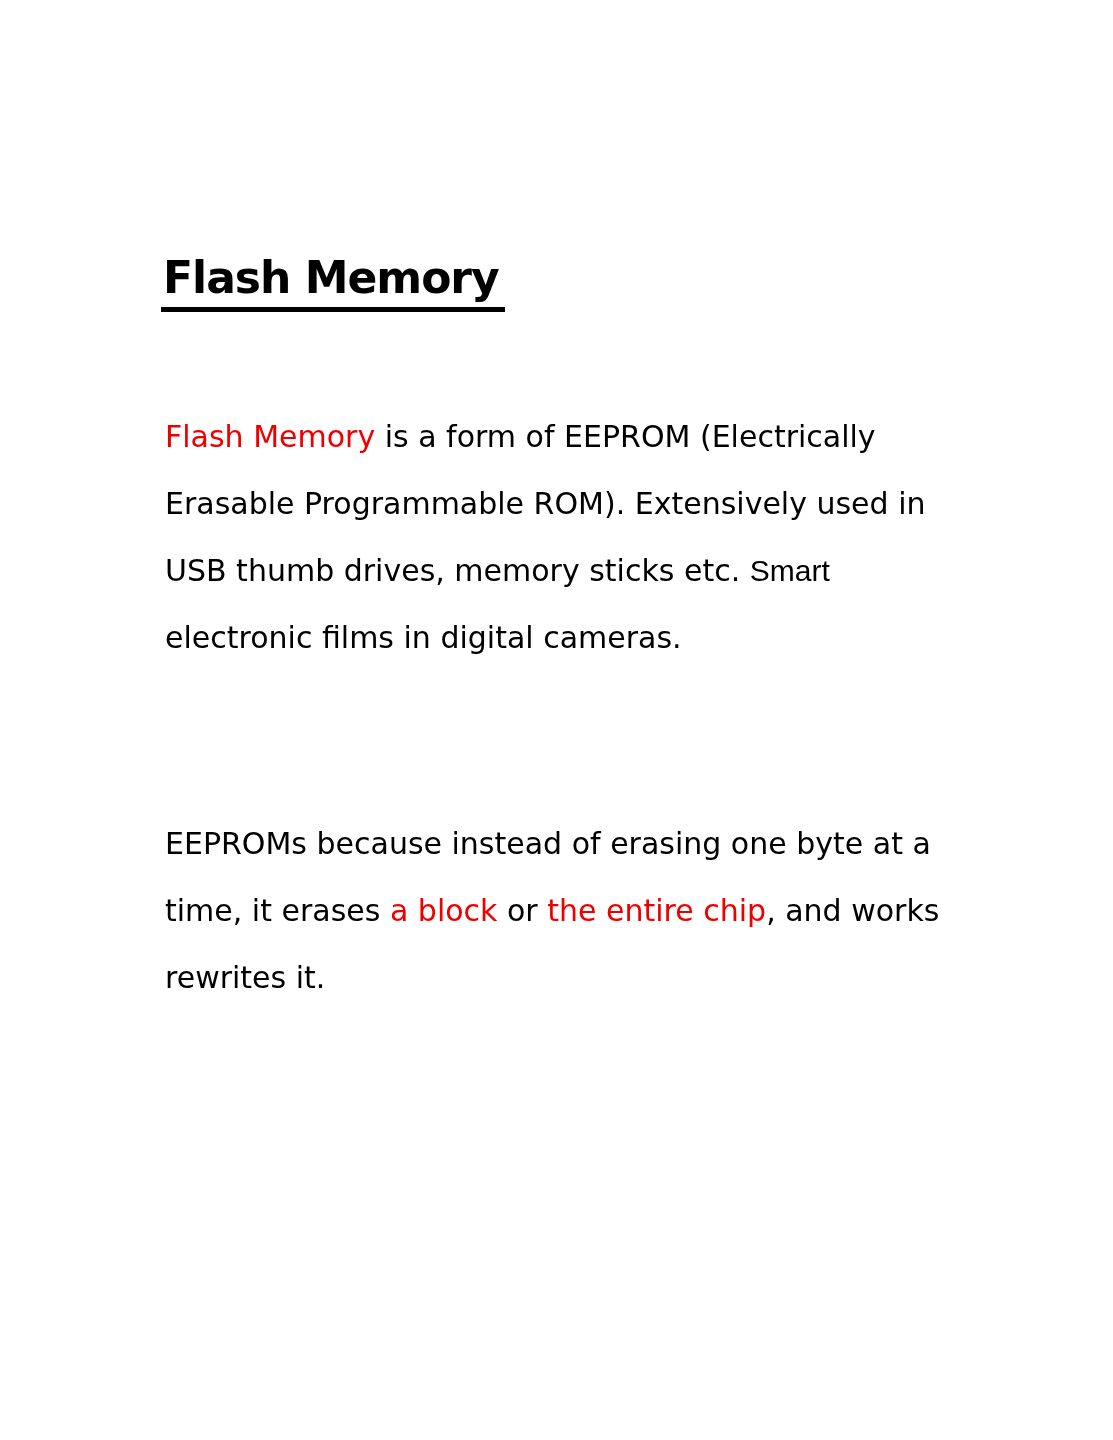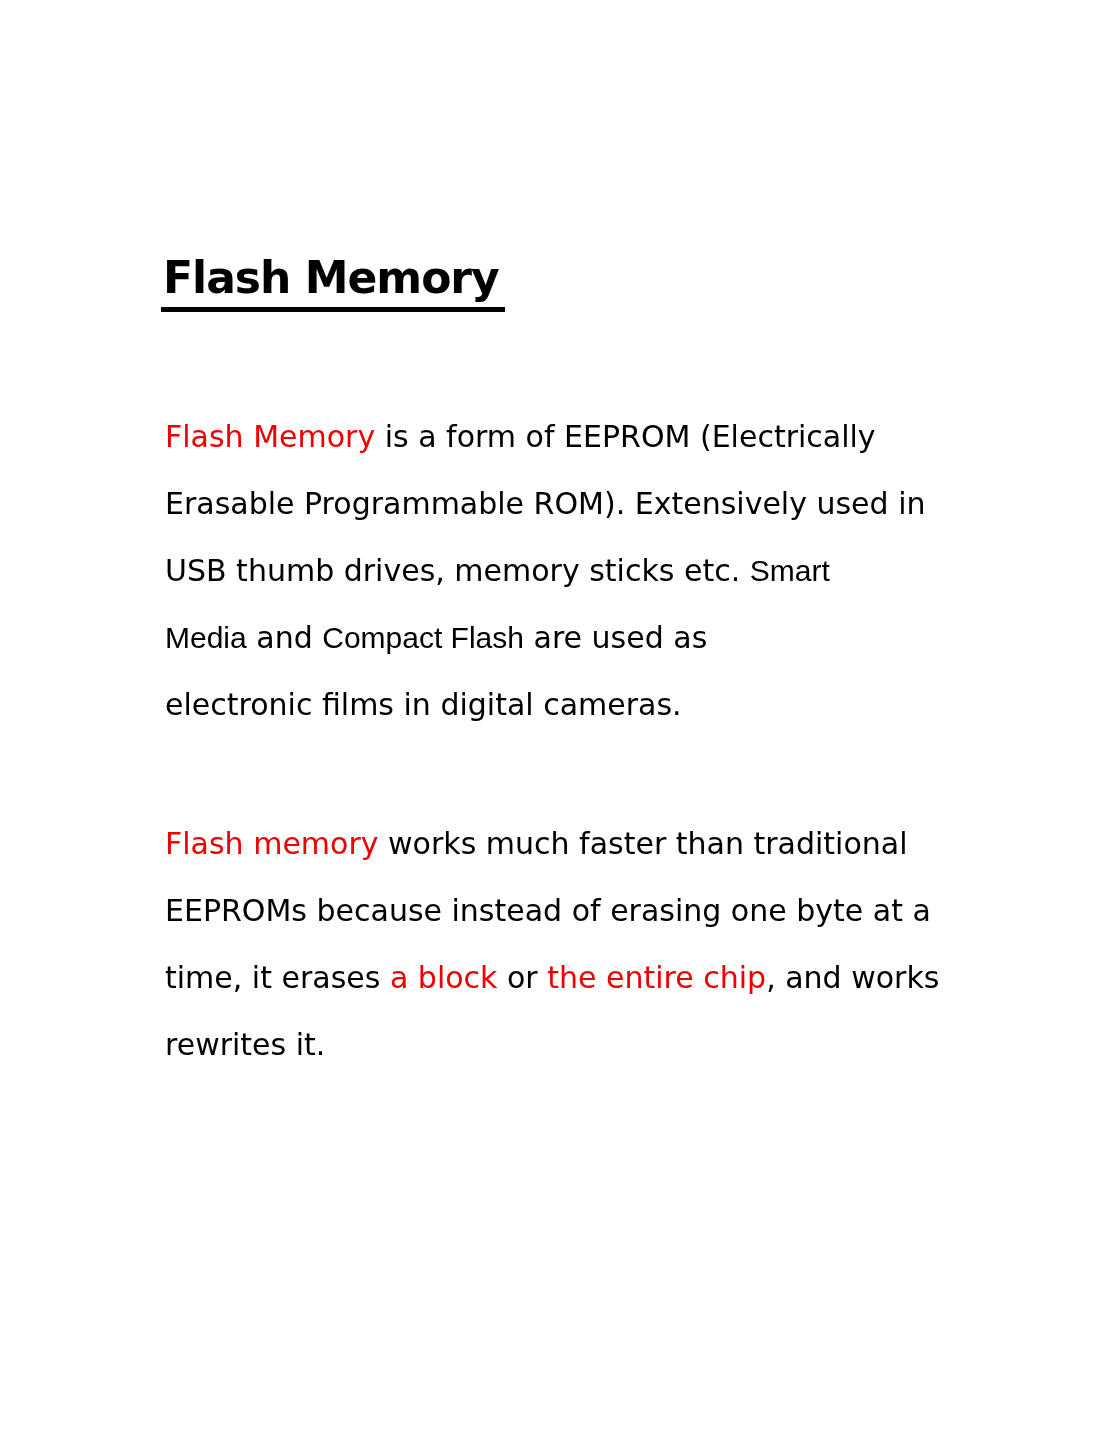--- a/index.html
+++ b/index.html
@@ -61,23 +61,21 @@
 </head>
 <body>
 
 <div class="page">
   <h1 class="title">Flash Memory</h1>
 
   <div class="para p1">
       <div class="line"><span class="seg-red">Flash Memory </span><span class="seg-normal">is a form of EEPROM (Electrically</span></div>
       <div class="line"><span class="seg-normal">Erasable Programmable ROM). Extensively used in</span></div>
       <div class="line"><span class="seg-normal">USB thumb drives, memory sticks etc. </span><span class="seg-bold">Smart</span></div>
-      <div class="line"><span class="seg-bold">Media</span><span class="seg-normal"> and </span><span class="seg-bold">Compact Flash</span><span class="seg-normal"> are used as</span></div>
       <div class="line"><span class="seg-normal">electronic films in digital cameras.</span></div>
     </div>
 
   <div class="para p2">
-      <div class="line"><span class="seg-red">Flash memory </span><span class="seg-normal">works much faster than traditional</span></div>
       <div class="line"><span class="seg-normal">EEPROMs because instead of erasing one byte at a</span></div>
       <div class="line"><span class="seg-normal">time, it erases </span><span class="seg-red">a block</span><span class="seg-normal"> or </span><span class="seg-red">the entire chip</span><span class="seg-normal">, and works</span></div>
       <div class="line"><span class="seg-normal">rewrites it.</span></div>
     </div>
 </div>
 
 </body></html>

